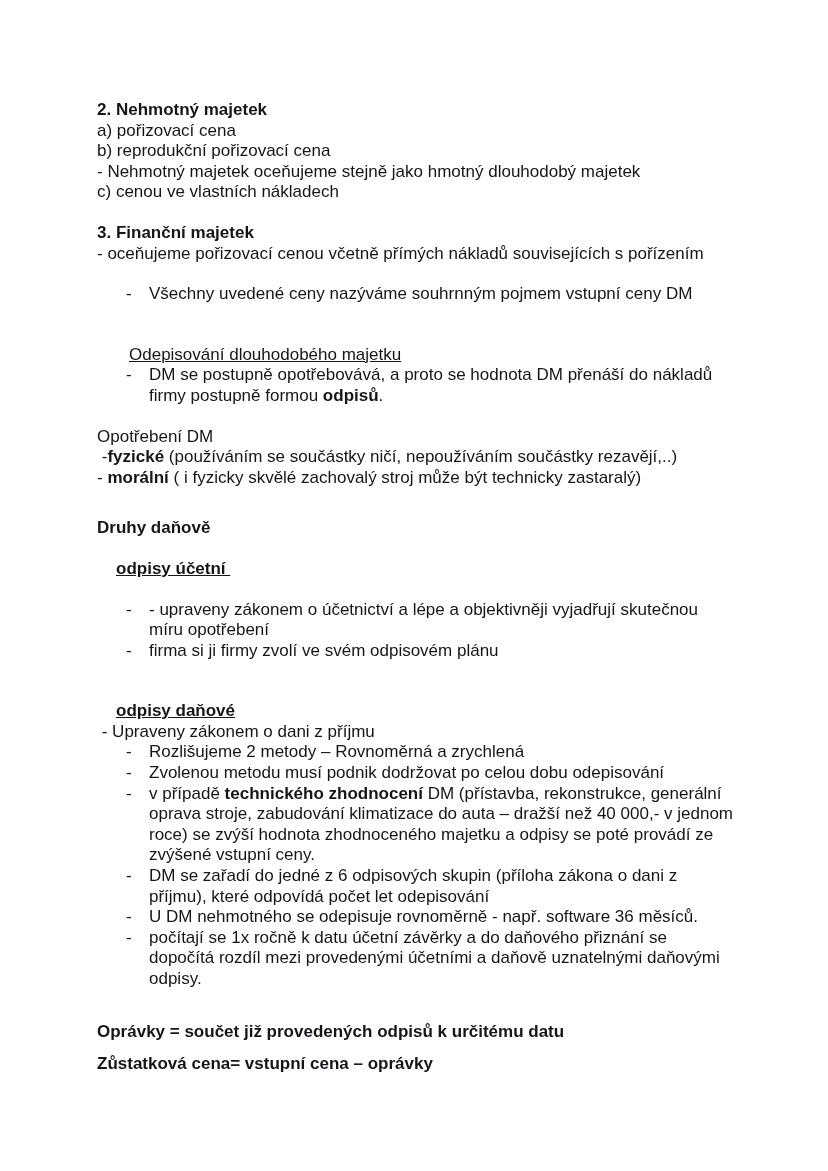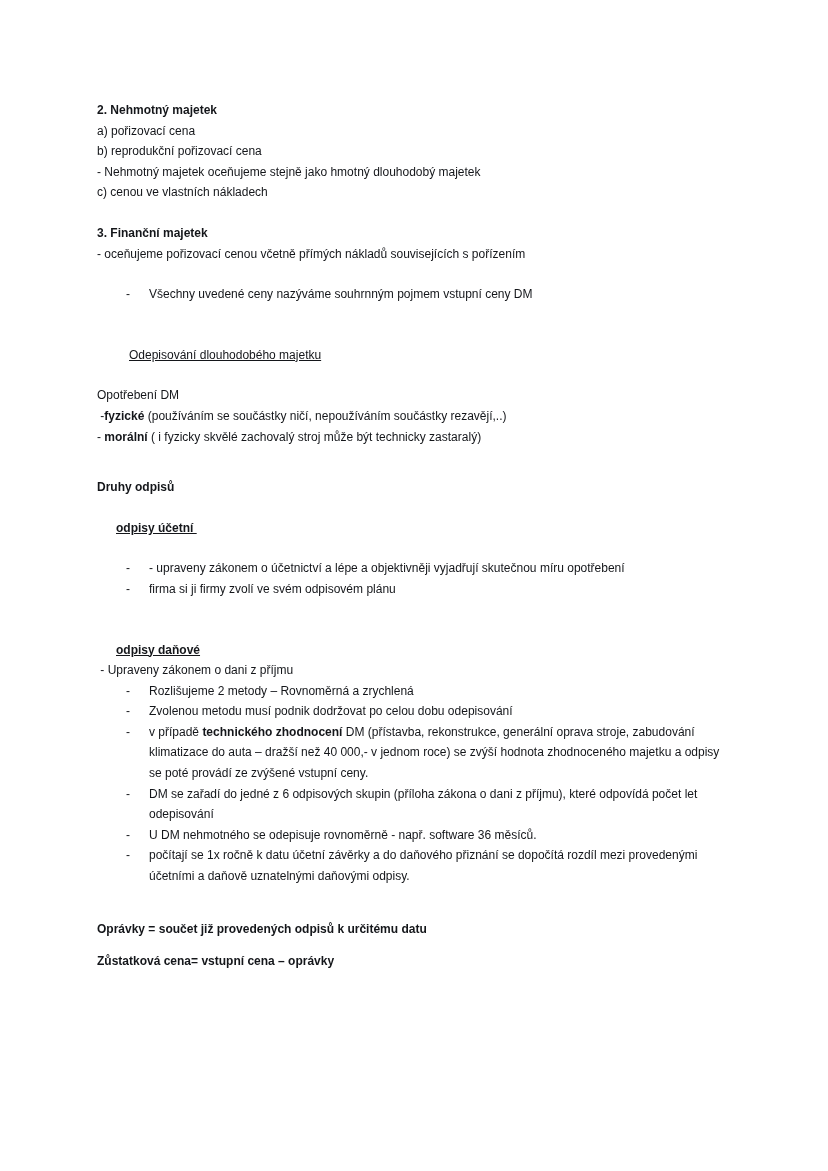--- a/index.html
+++ b/index.html
@@ -10,21 +10,21 @@
   }
 
   .page {
     position: relative;
     width: 828px;
     height: 1171px;
     background: #ffffff;
     box-sizing: border-box;
     padding: 100px 96px 0 97px;
     font-family: "Liberation Sans", "DejaVu Sans", sans-serif;
-    font-size: 12px;
+    font-size: 17px;
     line-height: 20.6px;
     color: #14161a;
     -webkit-font-smoothing: antialiased;
     overflow: hidden;
   }
 
   .doc { width: 636px; }
 
   
   .line {
@@ -91,34 +91,37 @@
 
       <ul class="bullets indent-1">
         <li>Všechny uvedené ceny nazýváme souhrnným pojmem vstupní ceny DM</li>
       </ul>
     </section>
 
     <div class="gap-xl"></div>
 
     <section>
       <p class="line uline" style="display:inline-block;margin-left:32px;">Odepisování dlouhodobého majetku</p>
+      <ul class="bullets">
+        <li><span>DM se postupně opotřebovává, a proto se hodnota DM přenáší do nákladů firmy postupně formou </span><span class="bold">odpisů</span><span>.</span></li>
+      </ul>
     </section>
 
     <div class="gap-md"></div>
 
     <section>
       <p class="line">Opotřebení DM</p>
       <p class="line"><span> -</span><span class="bold">fyzické</span><span> (používáním se součástky ničí, nepoužíváním součástky rezavějí,..)</span></p>
       <p class="line"><span>- </span><span class="bold">morální</span><span> ( i fyzicky skvělé zachovalý stroj může být technicky zastaralý)</span></p>
     </section>
 
     <div class="gap-lg"></div>
 
     <section>
-      <p class="line bold">Druhy odpisů</p>
+      <p class="line bold">Druhy daňově</p>
     </section>
 
     <div class="gap-md"></div>
 
     <section>
       <p class="line"><span class="bold-uline">odpisy účetní </span></p>
 
       <div class="gap-md"></div>
 
       <ul class="bullets">

